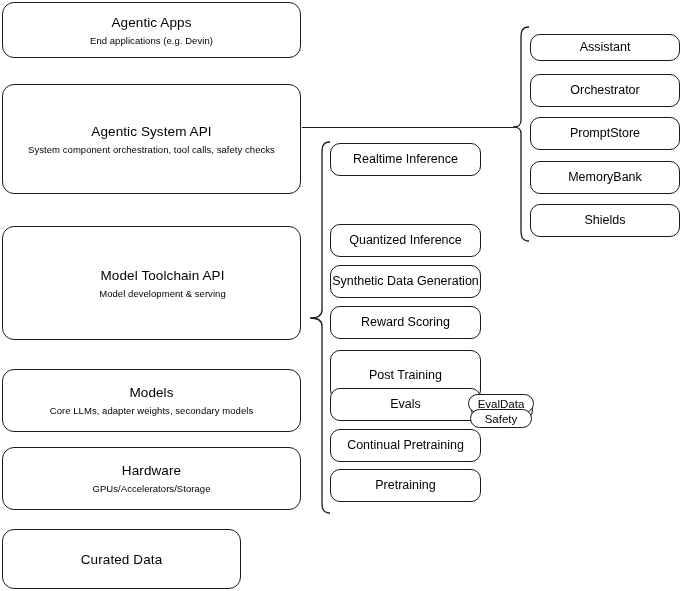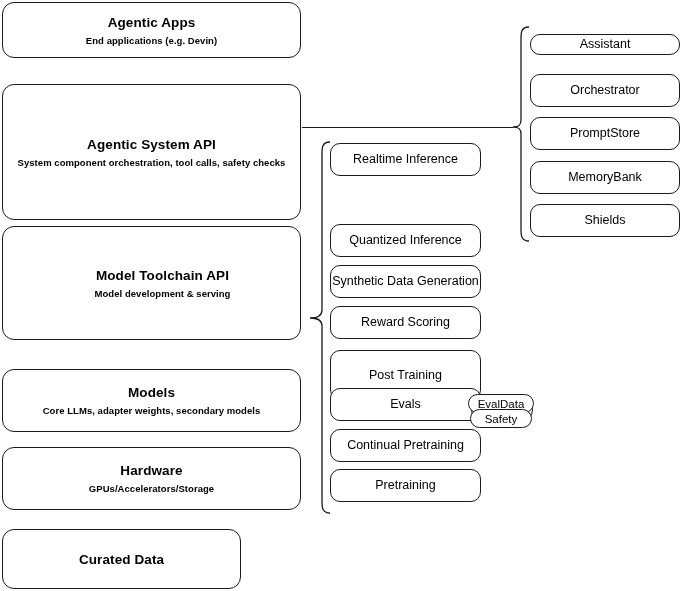--- a/index.html
+++ b/index.html
@@ -27,21 +27,20 @@
     flex-direction: column;
     align-items: center;
     justify-content: center;
     text-align: center;
     color: #000000;
   }
 
   
   .layer {
     border-radius: 12px;
-    font-weight: bold;
   }
   .layer .title {
     font-size: 13.5px;
     line-height: 17px;
     letter-spacing: 0.1px;
   }
   .layer .subtitle {
     font-size: 9.5px;
     line-height: 13px;
     margin-top: 3px;
@@ -93,21 +92,21 @@
 </head>
 <body>
 
 <div id="canvas">
 
   <div class="box layer" style="left:2px; top:2px; width:299px; height:56px;">
     <div class="title">Agentic Apps</div>
     <div class="subtitle">End applications (e.g. Devin)</div>
   </div>
 
-  <div class="box layer" style="left:2px; top:84px; width:299px; height:136px;">
+  <div class="box layer" style="left:2px; top:84px; width:299px; height:110px;">
     <div class="title">Agentic System API</div>
     <div class="subtitle">System component orchestration, tool calls, safety checks</div>
   </div>
 
   <div class="box layer" style="left:2px; top:226px; width:299px; height:114px;padding-left:22px;">
     <div class="title">Model Toolchain API</div>
     <div class="subtitle">Model development &amp; serving</div>
   </div>
 
   <div class="box layer" style="left:2px; top:369px; width:299px; height:63px;">
@@ -168,21 +167,21 @@
   <svg class="bracket" style="left:511px; top:25px;" width="22" height="218" viewBox="0 0 22 218">
     <path d="M18 2
              C 10 2, 10 8, 10 14
              L 10 95
              C 10 100, 8 102, 2 102
              C 8 102, 10 104, 10 109
              L 10 204
              C 10 210, 10 216, 18 216"></path>
   </svg>
 
-  <div class="box pillbox" style="left:530px; top:34px; width:150px; height:21px;">
+  <div class="box pillbox" style="left:530px; top:34px; width:150px; height:27px;">
     <div class="title">Assistant</div>
   </div>
   <div class="box pillbox" style="left:530px; top:117px; width:150px; height:33px;">
     <div class="title">PromptStore</div>
   </div>
   <div class="box pillbox" style="left:530px; top:74px; width:150px; height:33px;">
     <div class="title">Orchestrator</div>
   </div>
   <div class="box pillbox" style="left:530px; top:161px; width:150px; height:33px;">
     <div class="title">MemoryBank</div>

